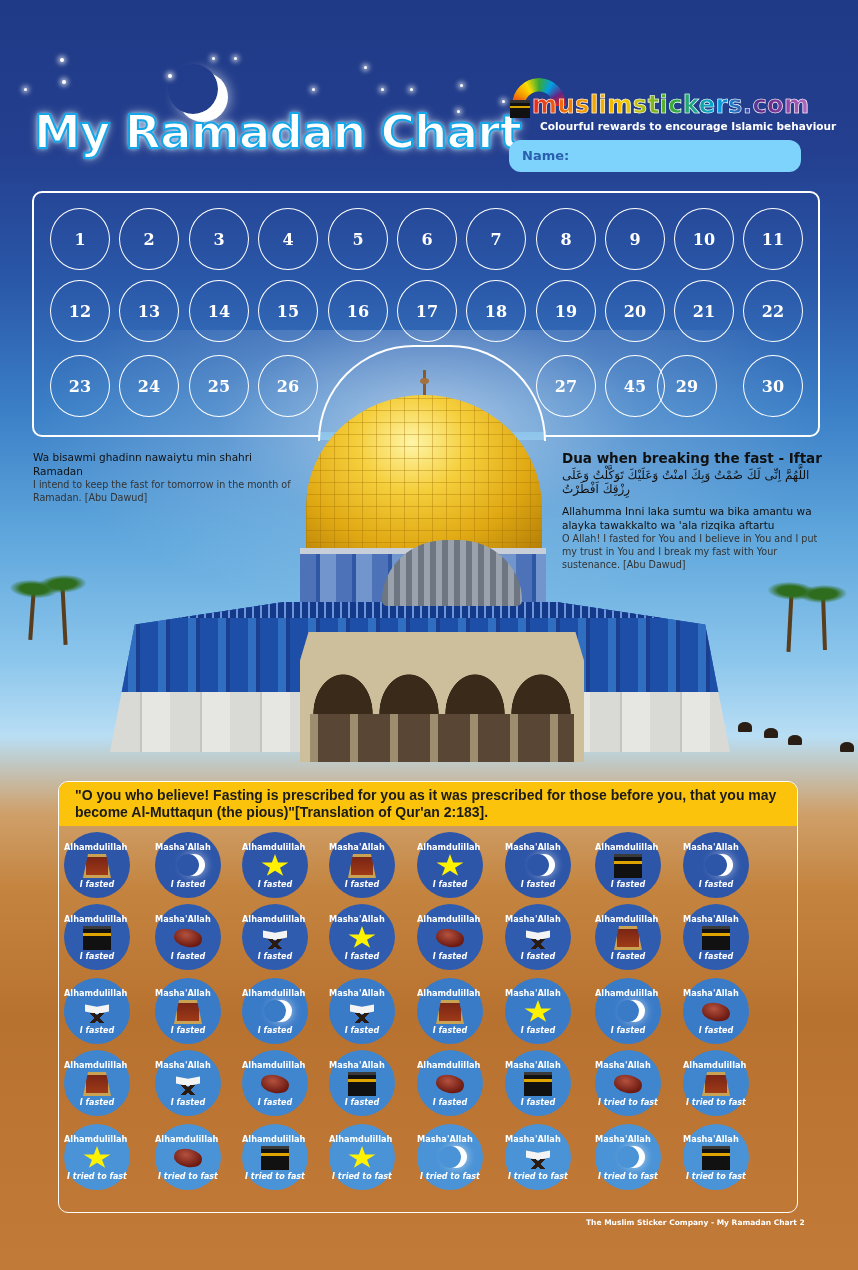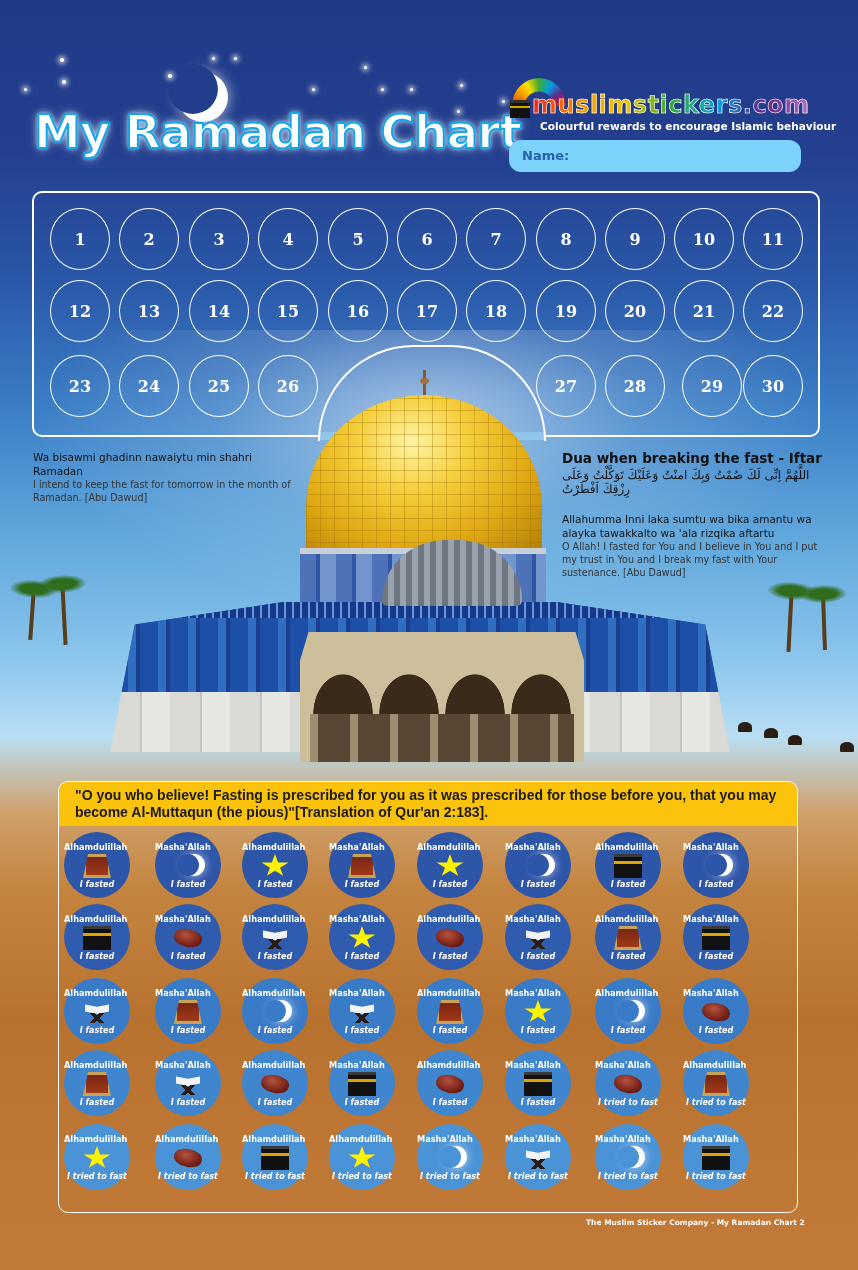--- a/index.html
+++ b/index.html
@@ -65,21 +65,21 @@
     position: absolute; left: 320px; top: 432px; width: 224px; height: 8px;
     background: linear-gradient(180deg, #8ec4ea, #93c8ec);
   }
   .day {
     position: absolute; width: 60px; height: 62px; border: 1.4px solid #fff; border-radius: 50%;
     display: flex; align-items: center; justify-content: center;
     font-family: "DejaVu Serif", serif; font-weight: bold; font-size: 16px; color: #fff;
   }
   .dua { position: absolute; color: #111; }
   .dua h3 { font-family: "DejaVu Sans", sans-serif; font-size: 13.5px; font-weight: bold; margin-bottom: 2px; }
-  .dua .arabic { font-family: "DejaVu Serif", serif; font-size: 15px; direction: rtl; text-align: left; margin-bottom: 16px; }
+  .dua .arabic { font-family: "DejaVu Serif", serif; font-size: 15px; direction: rtl; text-align: left; margin-bottom: 8px; }
   .dua .translit { font-family: "DejaVu Sans", sans-serif; font-size: 10.5px; line-height: 14px; margin-bottom: 0; }
   .dua .meaning { font-family: "DejaVu Sans", sans-serif; font-size: 9.6px; line-height: 13px; color: #333; }
 
   
   .mosque { position: absolute; left: 110px; top: 370px; width: 620px; height: 400px; }
   .finial { position: absolute; left: 313px; top: 0; width: 3px; height: 30px; background: #8a5a2a; }
   .finial::after { content:""; position:absolute; left:-3px; top:8px; width:9px; height:6px; border-radius:50%; background:#a4713d; }
   .dome { position: absolute; left: 196px; top: 25px; width: 236px; height: 160px;
     border-radius: 50% 50% 8px 8px / 70% 70% 8px 8px;
     background:
@@ -203,22 +203,22 @@
     <div class="day" style="left: 466px; top: 280px;">18</div>
     <div class="day" style="left: 536px; top: 280px;">19</div>
     <div class="day" style="left: 605px; top: 280px;">20</div>
     <div class="day" style="left: 674px; top: 280px;">21</div>
     <div class="day" style="left: 743px; top: 280px;">22</div>
     <div class="day" style="left: 50px; top: 355px;">23</div>
     <div class="day" style="left: 119px; top: 355px;">24</div>
     <div class="day" style="left: 189px; top: 355px;">25</div>
     <div class="day" style="left: 258px; top: 355px;">26</div>
     <div class="day" style="left: 536px; top: 355px;">27</div>
-    <div class="day" style="left: 605px; top: 355px;">28</div>
-    <div class="day" style="left: 682px; top: 355px;">29</div>
+    <div class="day" style="left: 605px; top: 355px;">45</div>
+    <div class="day" style="left: 657px; top: 355px;">29</div>
     <div class="day" style="left: 743px; top: 355px;">30</div>
   </div>
 
 <div class="mosque">
   <div class="finial"></div>
   <div class="dome"></div>
   <div class="drum"></div>
   <div class="octagon">
     <div class="tiles"></div>
     <div class="marble"></div>

